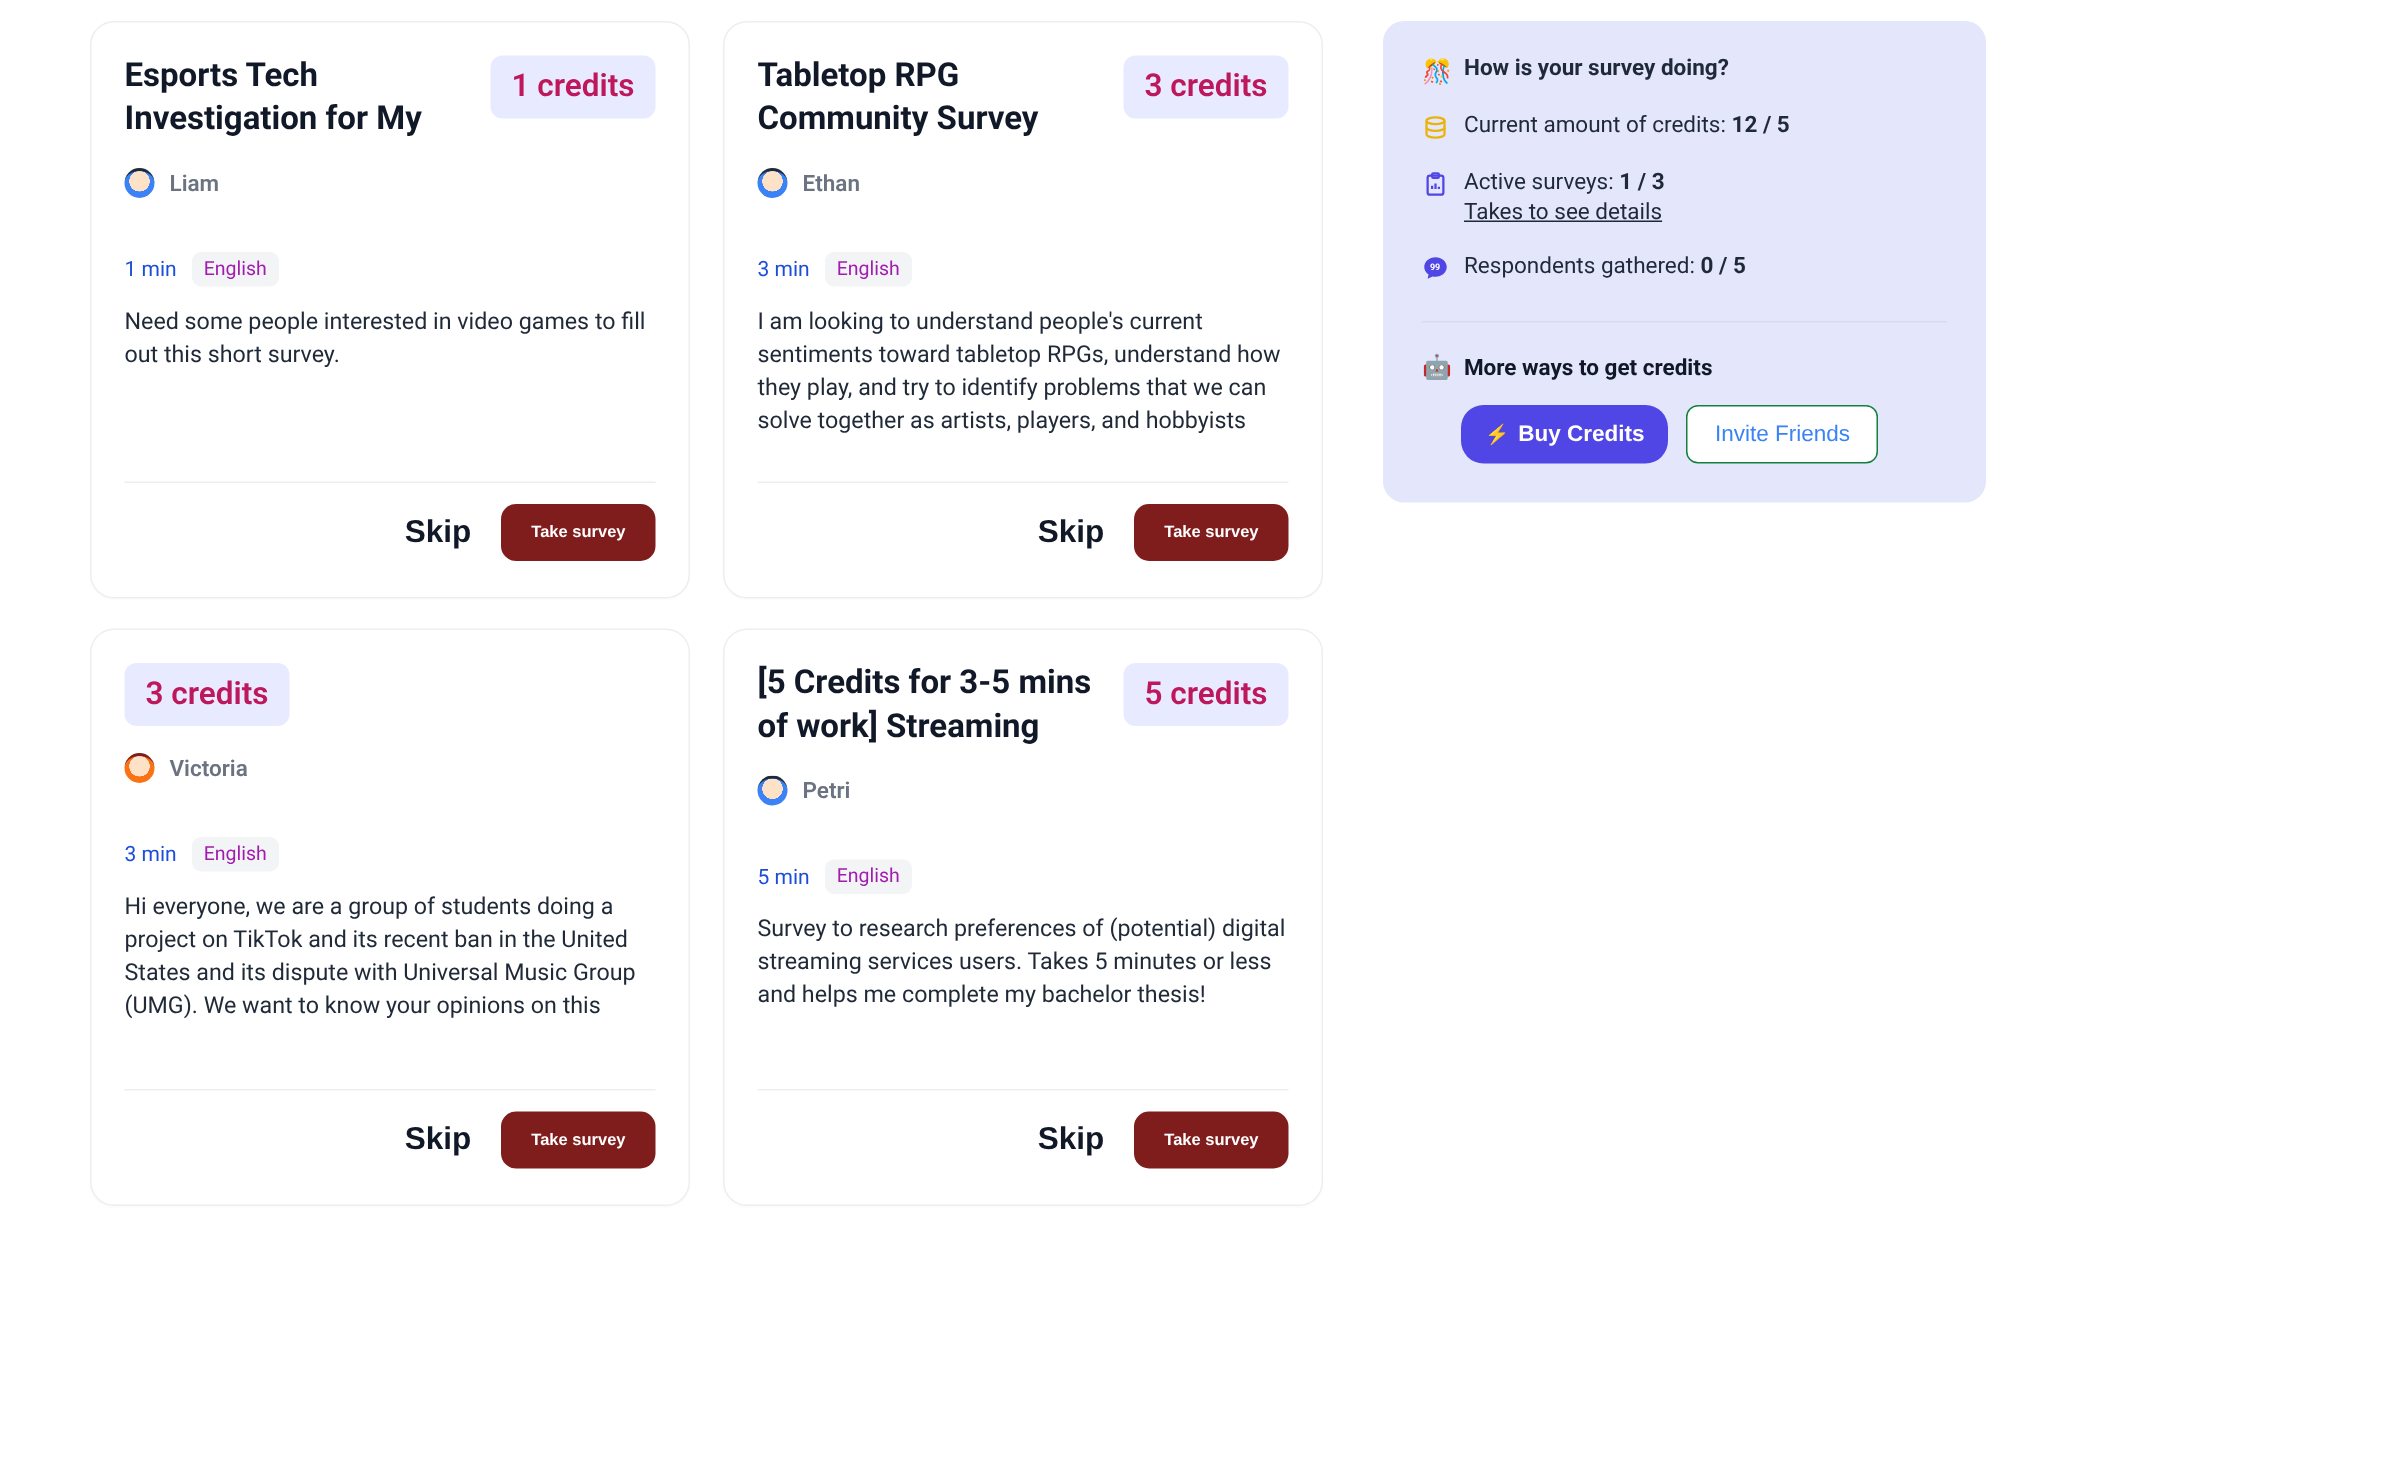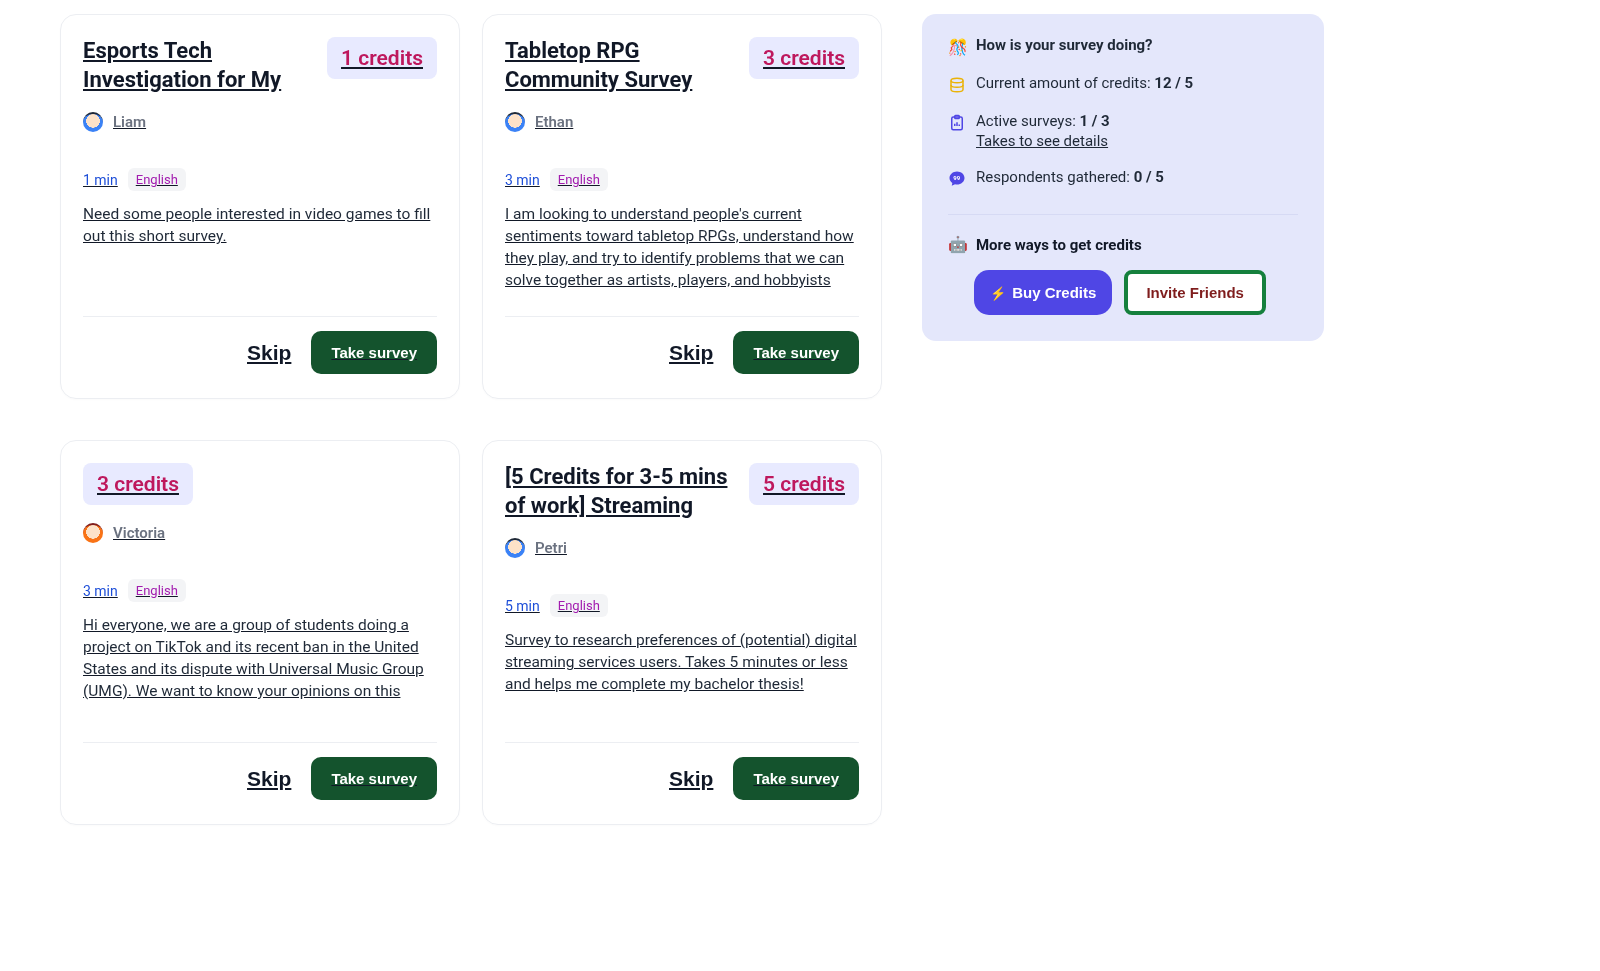--- a/index.html
+++ b/index.html
@@ -11,22 +11,21 @@
     width: 1600px;
   }
   .layout {
     display: flex;
     gap: 40px;
     align-items: flex-start;
   }
   .survey-grid {
     display: grid;
     grid-template-columns: repeat(2, 400px);
-    gap: 41px 22px;
-    text-decoration: underline;
+    gap: 20px 22px;
   }
   .survey-card {
     border: 1px solid #eceef2;
     border-radius: 16px;
     padding: 22px 22px 24px 22px;
     box-shadow: 0 1px 2px rgba(0,0,0,0.02);
     display: flex;
     flex-direction: column;
     min-height: 385px;
   }
@@ -112,24 +111,24 @@
   }
   .skip-btn {
     background: transparent;
     border: none;
     font-size: 21px;
     font-weight: 600;
     color: #111827;
     cursor: pointer;
   }
   .take-btn {
-    background: #14532d;
+    background: #7f1d1d;
     color: #fff;
     border: none;
-    font-size: 15px;
+    font-size: 11px;
     font-weight: 600;
     padding: 13px 20px;
     border-radius: 10px;
     cursor: pointer;
   }
   
   .sidebar {
     width: 402px;
     background: #e4e7fb;
     border-radius: 14px;
@@ -187,26 +186,26 @@
     padding: 10px 16px;
     font-size: 15px;
     font-weight: 600;
     cursor: pointer;
     display: flex;
     align-items: center;
     gap: 6px;
   }
   .invite-btn {
     background: #fff;
-    color: #7f1d1d;
-    border: 4px solid #15803d;
+    color: #3b82f6;
+    border: 1px solid #15803d;
     border-radius: 8px;
     padding: 10px 18px;
     font-size: 15px;
-    font-weight: 700;
+    font-weight: 400;
     cursor: pointer;
   }
   .bolt-icon::before {
     content: "⚡";
     font-size: 13px;
   }
   .icon-party {
     font-size: 16px;
   }
 </style>

